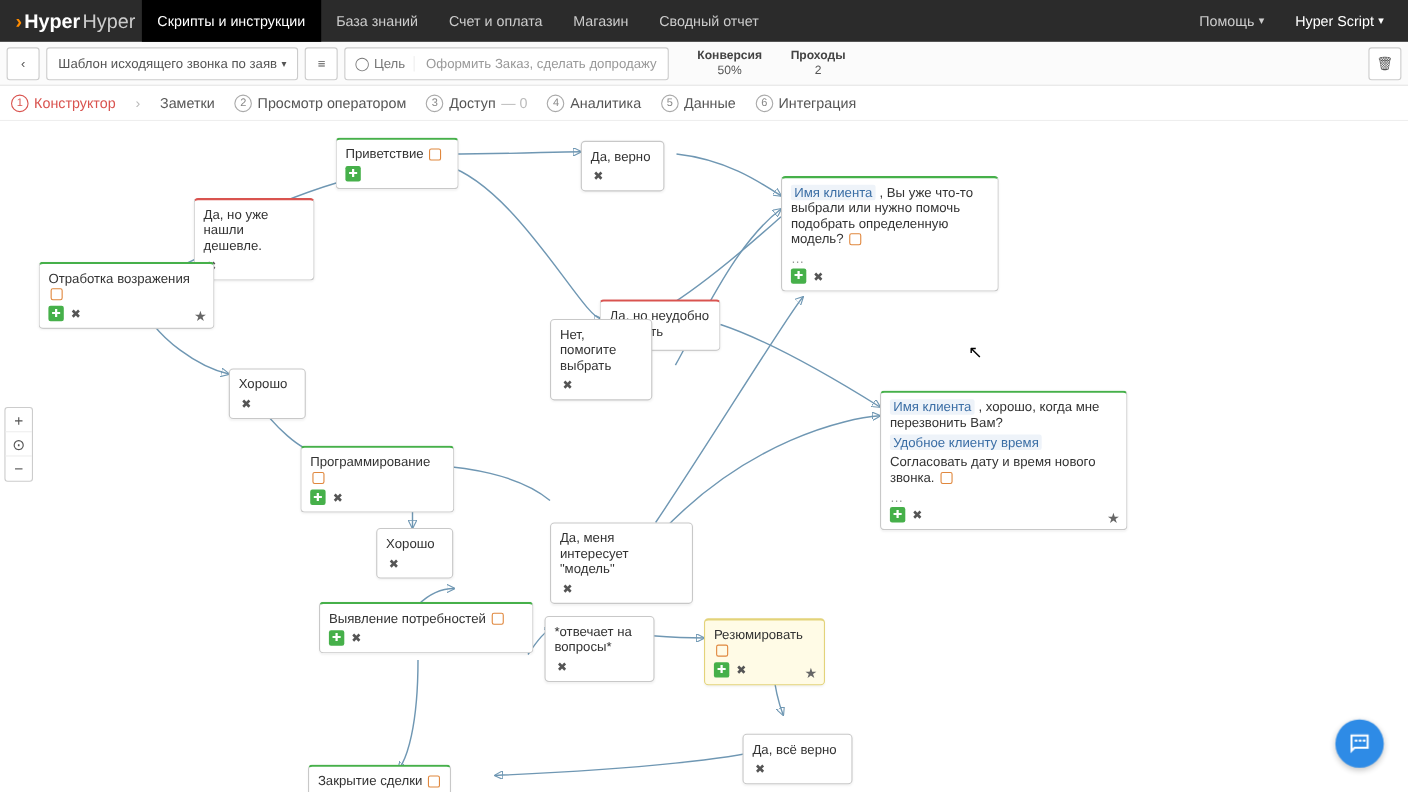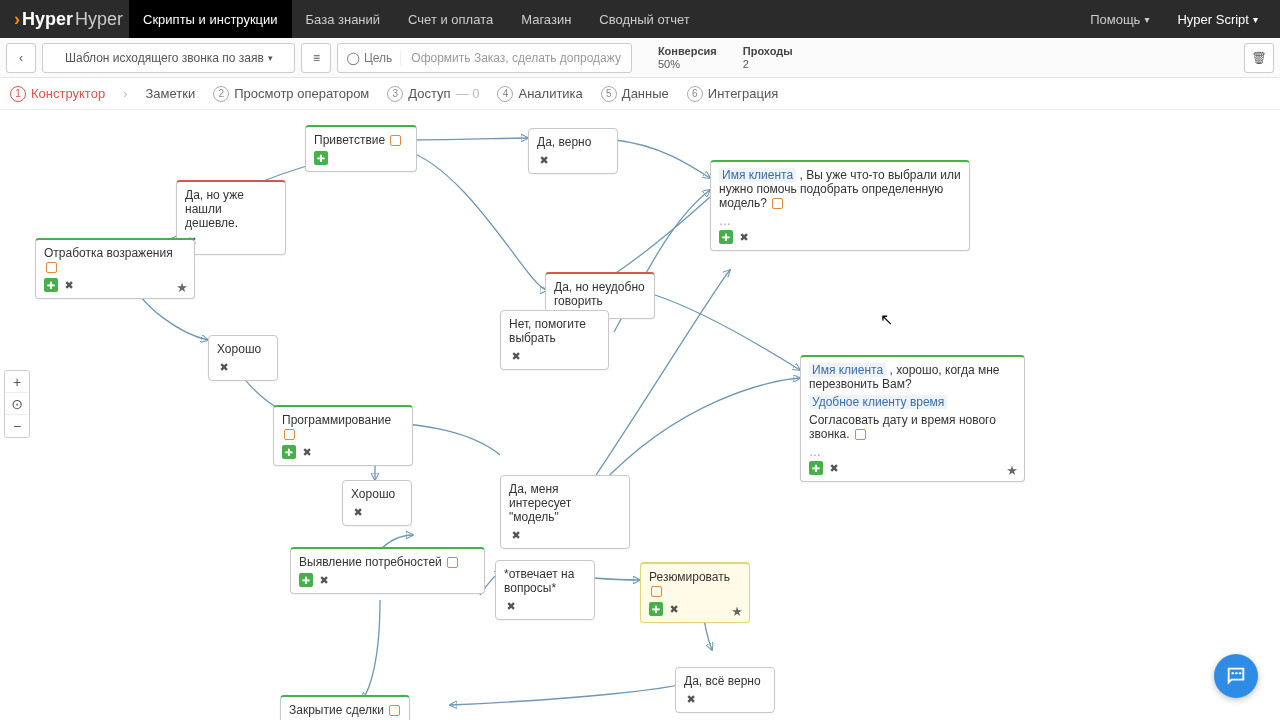--- a/index.html
+++ b/index.html
@@ -10,27 +10,27 @@
   .brand{font-weight:700;font-size:18px;color:#fff;display:flex;align-items:center;gap:2px;padding:0 6px}
   .brand .chev{color:#ff8c00;font-weight:900}
   .brand .light{font-weight:300;color:#ccc}
   .topnav .tab{padding:0 14px;height:38px;display:flex;align-items:center;color:#ccc;font-size:13px;cursor:pointer}
   .topnav .tab.active{background:#000;color:#fff}
   .topnav .spacer{flex:1}
   .topnav .caret{margin-left:4px;font-size:10px}
 
   
   .toolbar{height:40px;border-bottom:1px solid #e5e5e5;background:#fbfbfb;display:flex;align-items:center;padding:4px 6px;gap:6px}
-  .btn{border:1px solid #ccc;background:#fff;border-radius:3px;height:30px;display:inline-flex;align-items:center;padding:0 22px;font-size:12px;color:#555;cursor:pointer}
+  .btn{border:1px solid #ccc;background:#fff;border-radius:3px;height:30px;display:inline-flex;align-items:center;padding:0 10px;font-size:12px;color:#555;cursor:pointer}
   .btn.icon-only{width:30px;justify-content:center;padding:0}
   .btn .caret{margin-left:4px;font-size:9px}
   .goal{border:1px solid #ccc;border-radius:3px;height:30px;display:flex;align-items:center;background:#fff;overflow:hidden}
   .goal .lbl{padding:0 8px;border-right:1px solid #eee;color:#777;font-size:12px;display:flex;align-items:center;gap:4px}
   .goal .txt{padding:0 10px;color:#999;font-size:12px}
-  .metric{margin-left:20px;text-align:left;color:#555;font-size:11px;line-height:13px}
+  .metric{margin-left:20px;text-align:center;color:#555;font-size:11px;line-height:13px}
   .metric .mlabel{font-weight:700;color:#444}
   .trash{margin-left:auto}
 
   
   .subtabs{height:32px;border-bottom:1px solid #eee;display:flex;align-items:center;padding:0 10px;gap:18px;font-size:13px;color:#555}
   .subtabs .st{display:inline-flex;align-items:center;gap:5px;cursor:pointer}
   .subtabs .n{display:inline-flex;width:16px;height:16px;border:1px solid #aaa;border-radius:50%;align-items:center;justify-content:center;font-size:10px;color:#888}
   .subtabs .st.active{color:#d9534f}
   .subtabs .st.active .n{border-color:#d9534f;color:#d9534f}
   .subtabs .sep{color:#bbb}
@@ -173,21 +173,21 @@
     <path d="M380 490 C380 550 370 580 362 590"></path>
   </svg>
 
   <div class="node green" style="left:305px;top:15px;width:112px">
     <div class="title"><span>Приветствие</span> <span class="chk"></span></div>
     <div class="row">
         <span class="plus">✚</span>
       </div>
   </div>
 
-  <div class="node" style="left:528px;top:18px;width:90px">
+  <div class="node" style="left:528px;top:18px;width:76px">
     <div class="title">Да, верно</div>
     <div class="row">
         <span class="x">✖</span>
       </div>
   </div>
 
   <div class="node red" style="left:176px;top:70px;width:110px">
     <div class="title">Да, но уже нашли
 дешевле.</div>
     <div class="row">
@@ -208,29 +208,29 @@
     <div class="title">Хорошо</div>
     <div class="row">
         <span class="x">✖</span>
       </div>
   </div>
 
   <div class="node red" style="left:545px;top:162px;width:110px">
     <div class="title">Да, но неудобно
 говорить</div>
   </div>
-  <div class="node" style="left:500px;top:200px;width:109px">
+  <div class="node" style="left:500px;top:180px;width:93px">
     <div class="title">Нет, помогите
 выбрать</div>
     <div class="row">
         <span class="x">✖</span>
       </div>
   </div>
 
-  <div class="node green" style="left:710px;top:50px;width:260px">
+  <div class="node green" style="left:710px;top:50px;width:198px">
     <div class="title"><span class="var">Имя клиента</span><span> , Вы уже что-то выбрали или нужно помочь подобрать определенную модель?</span> <span class="chk"></span></div>
     <div class="dots">…</div>
     <div class="row">
         <span class="plus">✚</span>
         <span class="x">✖</span>
       </div>
   </div>
 
   <div class="node green" style="left:800px;top:245px;width:225px">
     <div class="title"><span class="var">Имя клиента</span><span> , хорошо, когда мне перезвонить Вам?</span></div>

